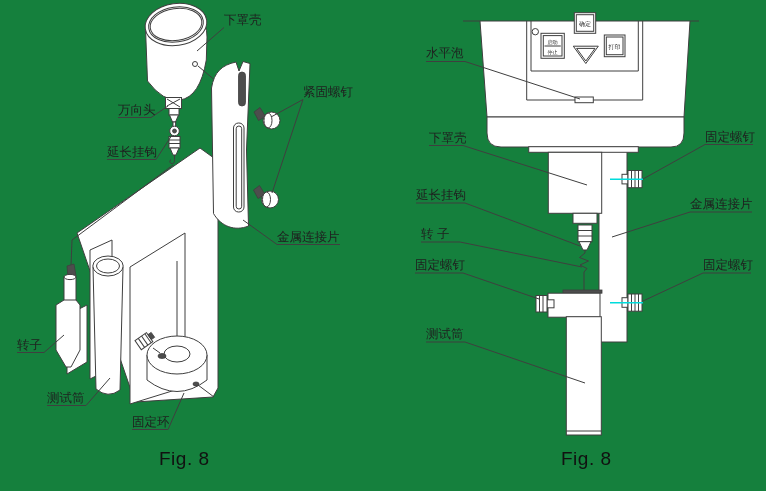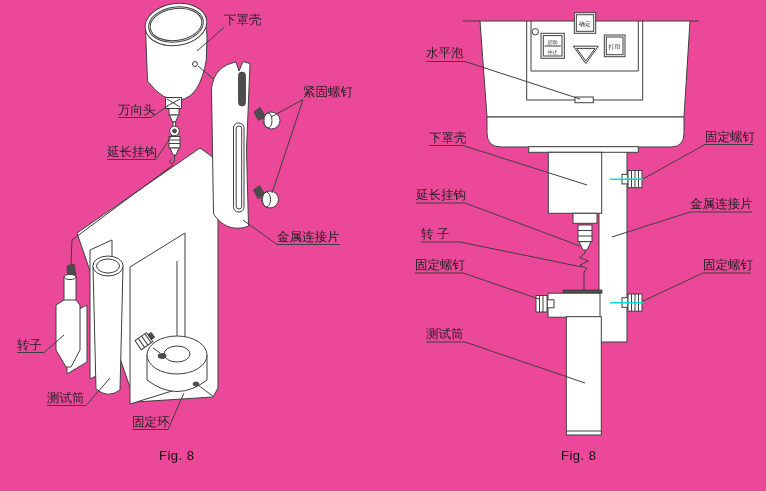--- a/index.html
+++ b/index.html
@@ -1,21 +1,21 @@
 <!DOCTYPE html>
 <html><head>
 <meta charset="utf-8">
 <style>
   html,body{margin:0;padding:0;background:#fff;}
-  #page{position:relative;width:766px;height:491px;background:#ec4899;overflow:hidden;
+  #page{position:relative;width:766px;height:491px;background:#15803d;overflow:hidden;
         font-family:"Liberation Sans",sans-serif;}
   svg{position:absolute;top:0;}
   #fig8{left:0;}
   #fig9{left:383px;}
-  .caption{position:absolute;font-size:13px;color:#111;letter-spacing:0.5px;}
+  .caption{position:absolute;font-size:19px;color:#111;letter-spacing:0.5px;}
   #cap8{left:159px;top:448px;}
   #cap9{left:561px;top:448px;}
   .lbl{font-size:12.5px;fill:#1f1f1f;}
   .tiny{font-size:6px;fill:#1f1f1f;}
   .tiny2{font-size:5.2px;fill:#1f1f1f;}
   .ln{stroke:#3f3f3f;stroke-width:1;fill:none;}
   .wh{stroke:#3f3f3f;stroke-width:1;fill:#ffffff;}
   .dk{stroke:#3f3f3f;stroke-width:0.8;fill:#4d4d4d;}
 </style>
 </head>

